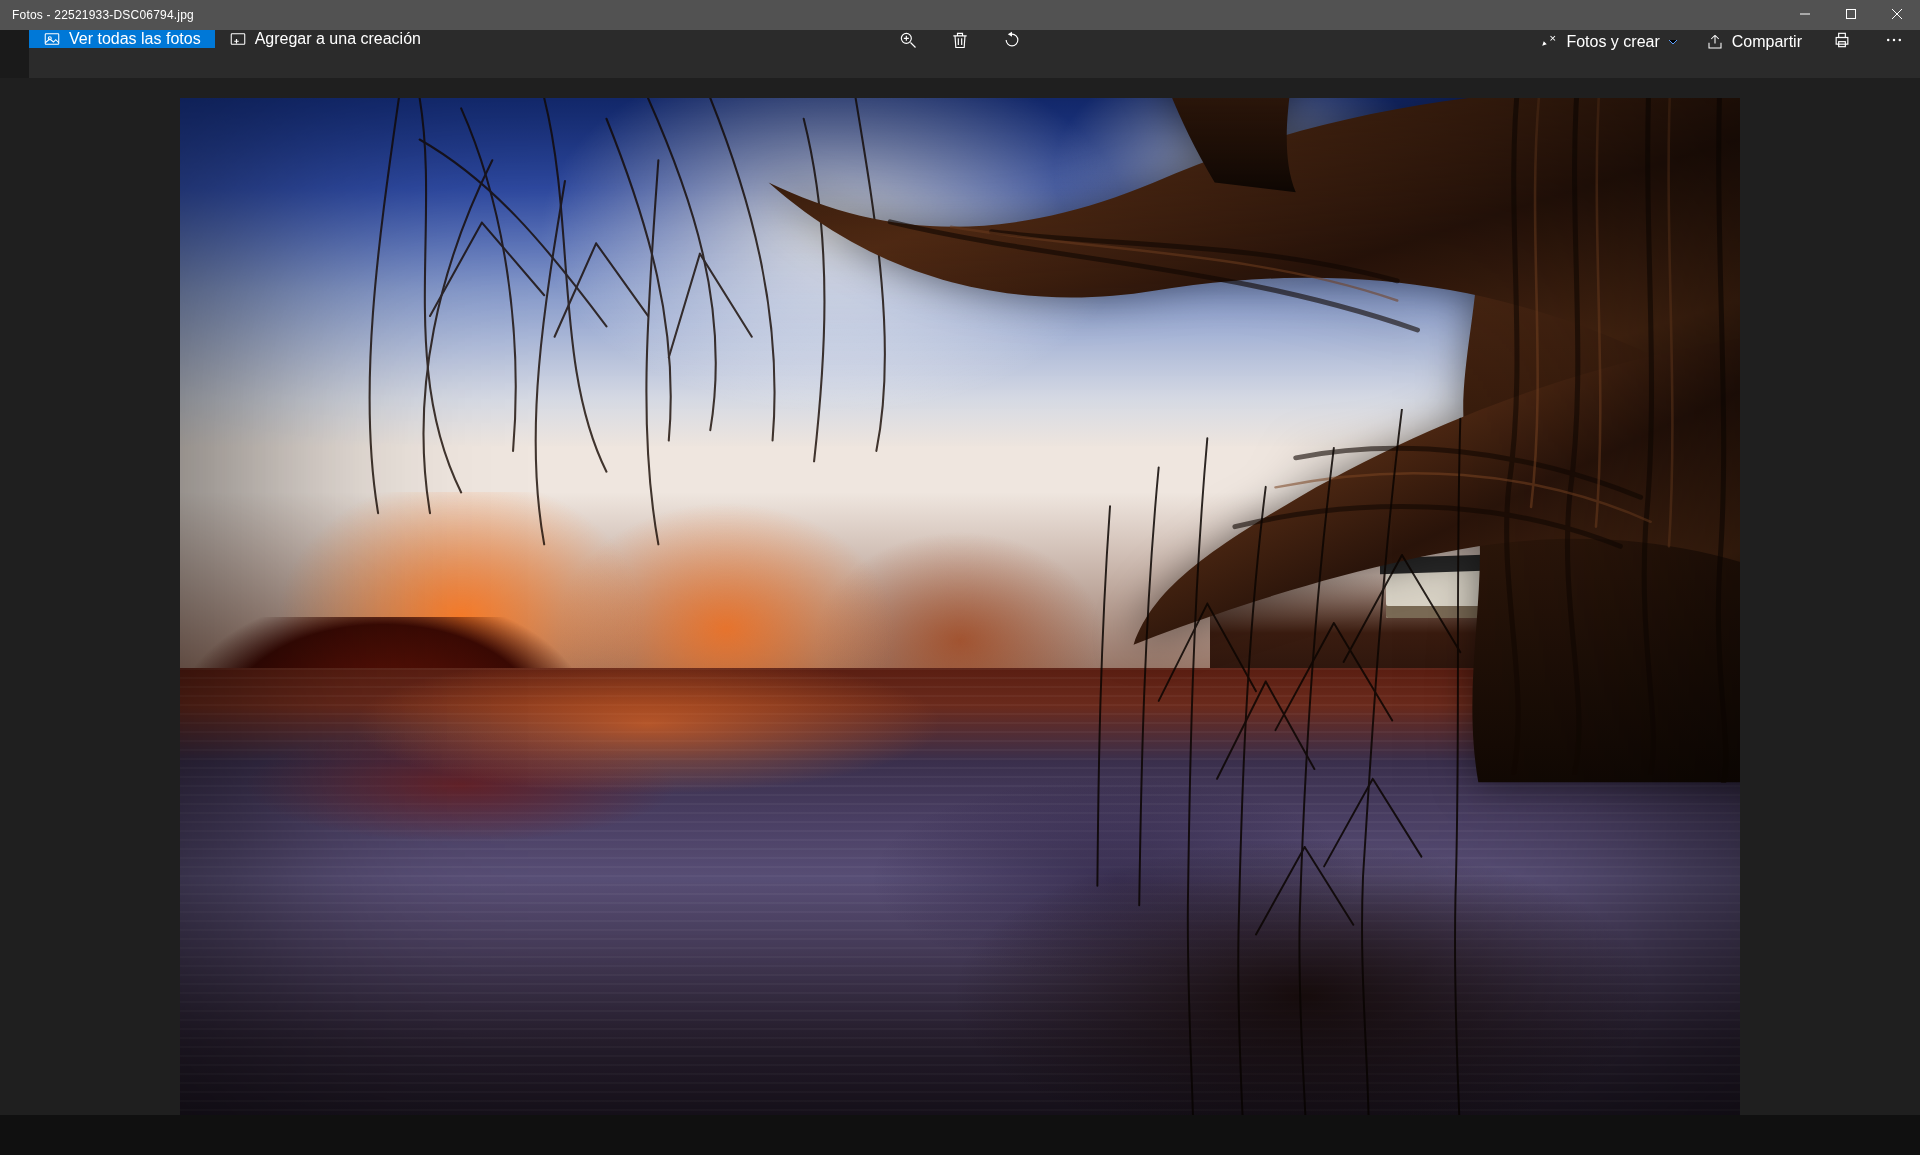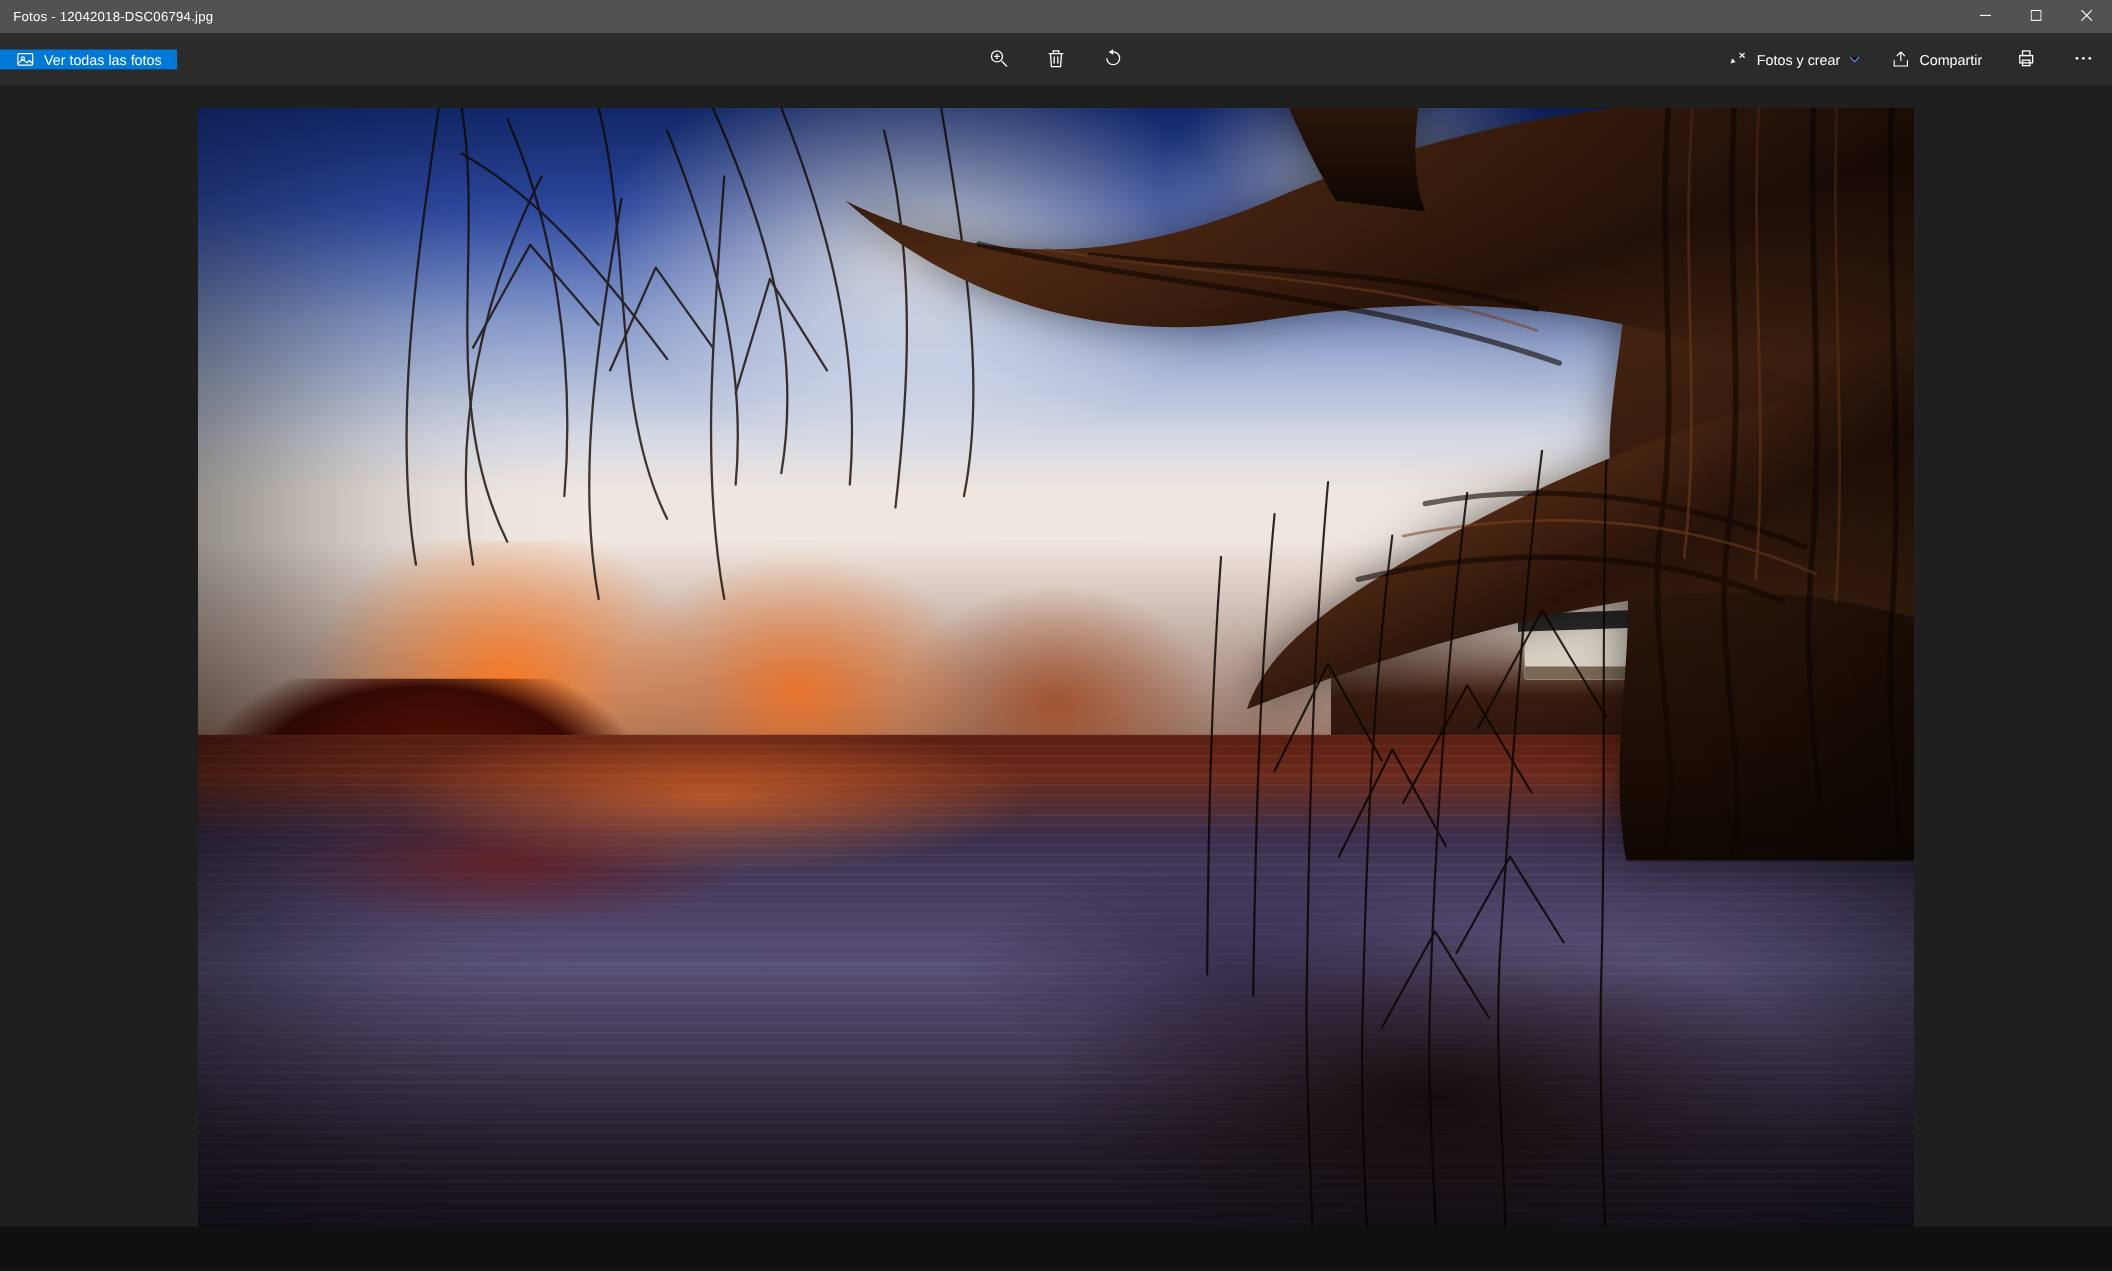--- a/index.html
+++ b/index.html
@@ -22,24 +22,25 @@
     display: flex; align-items: center; justify-content: center;
     color: #fff;
   }
   .window-controls svg { width: 10px; height: 10px; stroke: #fff; stroke-width: 1; fill: none; }
 
   
   .toolbar {
     height: 48px;
     background: #2b2b2b;
     display: flex;
-    align-items: center;
+    align-items: flex-start;
     justify-content: space-between;
-    font-size: 13px;
+    font-size: 16px;
     color: #fff;
+    margin-left: 29px;
   }
   .tb-left, .tb-center, .tb-right { display: flex; align-items: stretch; }
   .tb-center { position: absolute; left: 50%; transform: translateX(-50%); }
   .tb-btn {
     display: flex; align-items: center; gap: 8px;
     padding: 0 14px;
     cursor: default;
   }
   .tb-btn.primary { background: #0078d7; color: #fff; }
   .tb-icon { width: 18px; height: 18px; display: flex; align-items: center; justify-content: center; }
@@ -153,21 +154,21 @@
   
   .taskbar {
     position: fixed; left:0; right:0; bottom:0; height:40px;
     background:#101010;
   }
 </style>
 </head>
 <body>
 
 <div class="titlebar">
-  <div class="title">Fotos - 12042018-DSC06794.jpg</div>
+  <div class="title">Fotos - 22521933-DSC06794.jpg</div>
   <div class="window-controls">
     <div class="wc">
       <span>
         <svg viewBox="0 0 10 10">
             <path d="M0 5 H10"></path>
           </svg>
       </span>
     </div>
     <div class="wc">
       <span>
@@ -190,20 +191,29 @@
   <div class="tb-left">
     <div class="tb-btn primary">
       <span class="tb-icon">
         <svg viewBox="0 0 24 24">
             <rect x="3" y="5" width="18" height="14" rx="1"></rect>
             <circle cx="9" cy="11" r="2"></circle>
             <path d="M3 17 L9 12 L14 16 L17 13 L21 17"></path>
           </svg>
       </span>
       <span>Ver todas las fotos</span>
+    </div>
+    <div class="tb-btn">
+      <span class="tb-icon">
+        <svg viewBox="0 0 24 24">
+            <rect x="3" y="5" width="18" height="14" rx="1"></rect>
+            <path d="M7 15 H13 M10 12 V18" stroke-width="1.6"></path>
+          </svg>
+      </span>
+      <span>Agregar a una creación</span>
     </div>
   </div>
 
   <div class="tb-center">
     <div class="tb-iconbtn">
       <span>
         <svg viewBox="0 0 24 24">
             <circle cx="10" cy="10" r="6"></circle>
             <path d="M15 15 L21 21 M7 10 H13 M10 7 V13"></path>
           </svg>

